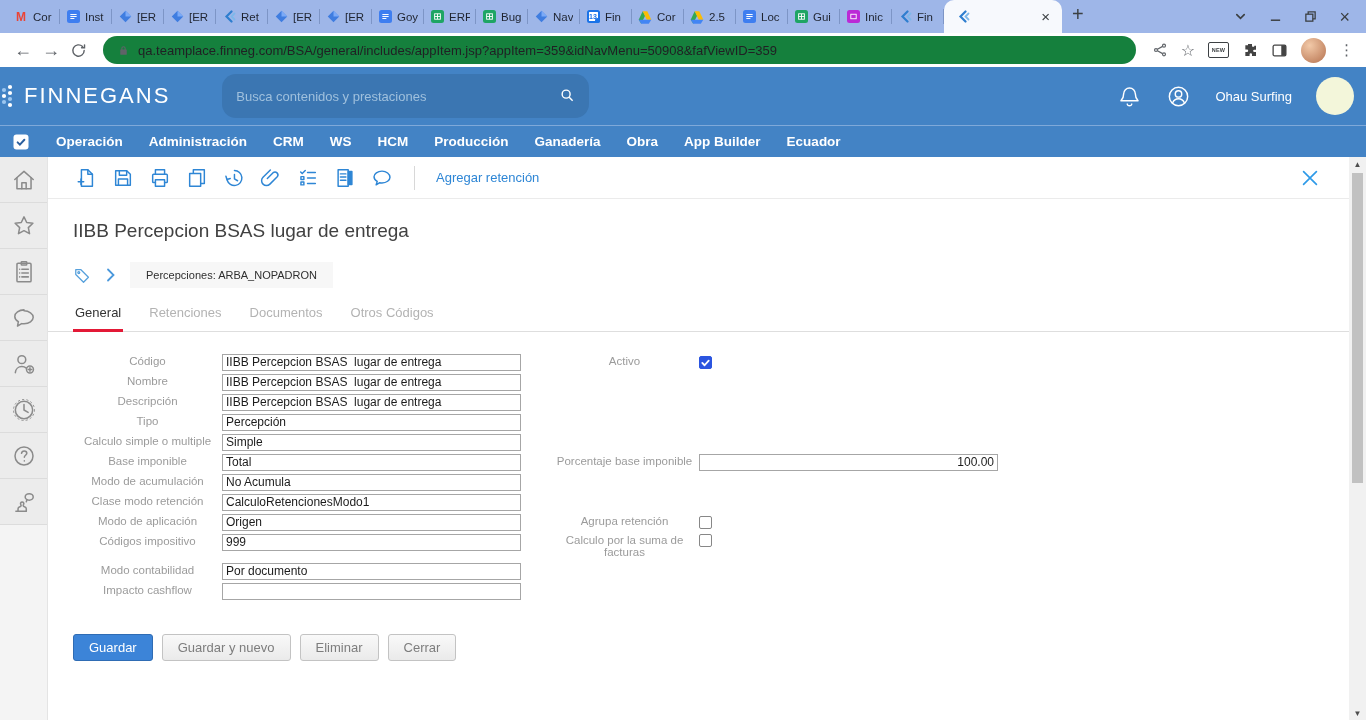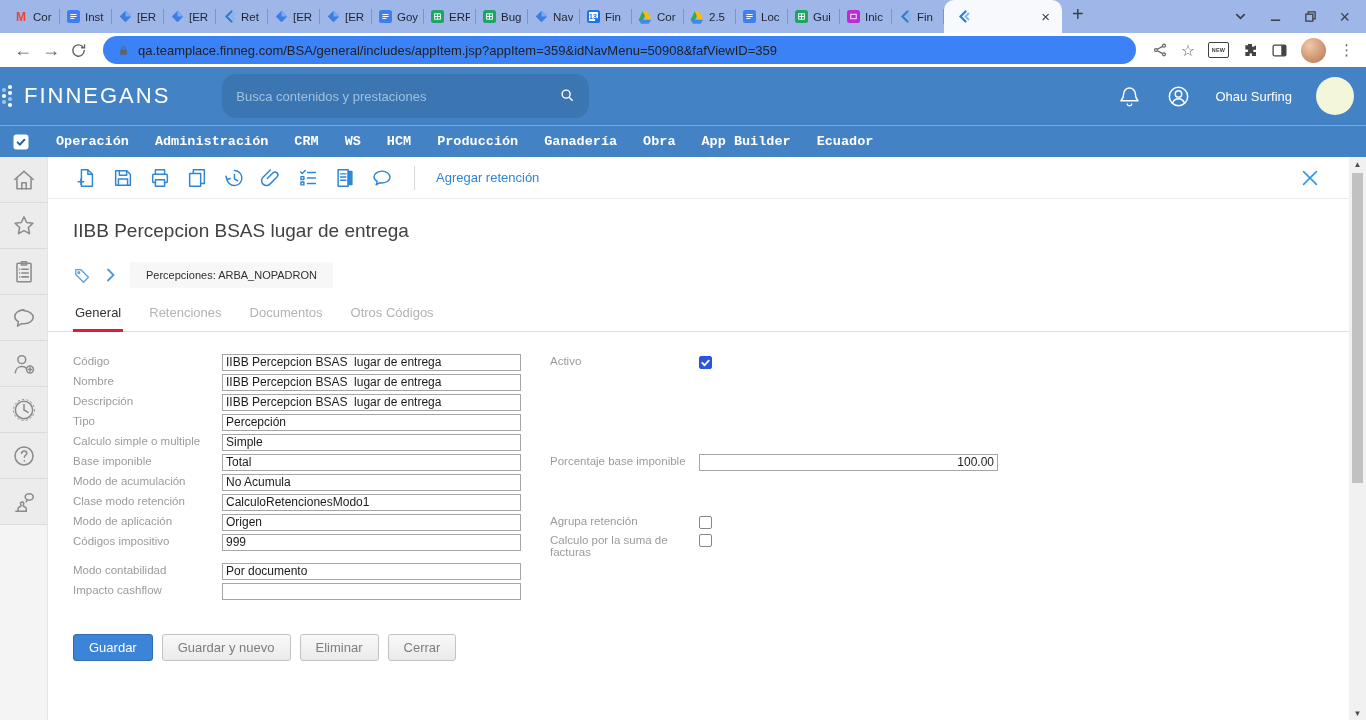--- a/index.html
+++ b/index.html
@@ -22,21 +22,21 @@
   .sq-docs { background:#3e7ef0; } .sq-sheets { background:#1ea564; } .sq-slides { background:#bb2ad6; }
   .sq-cal { background:#fff; border:2px solid #1a73e8; color:#1a73e8; font-size:7px; font-weight:bold; position:relative; }
   .sq-cal i { position:absolute; right:-2px; bottom:-2px; width:5px; height:5px; border-radius:50%; background:#1a73e8; }
   .newtab-btn { font-size:20px; color:#3c4043; margin:0 0 5px 10px; line-height:1; align-self:center; }
   .winctl { margin-left:auto; display:flex; align-items:center; gap:22px; padding-right:16px; align-self:center; }
   .winctl .icn { color:#3c4043; }
 
   
   .chromebar { height:34px; background:#fff; display:flex; align-items:center; gap:10px; padding:0 10px 0 14px; }
   .navglyph { font-size:18px; color:#5f6368; line-height:1; }
-  .omnibox { flex:1; height:28px; background:#3b82f6; border-radius:14px; display:flex; align-items:center; gap:8px;
+  .omnibox { flex:1; height:28px; background:#15803d; border-radius:14px; display:flex; align-items:center; gap:8px;
              padding:0 14px; margin:0 6px; }
   .url-text { font-size:13px; color:#202124; white-space:nowrap; overflow:hidden; }
   .chromebar-right { display:flex; align-items:center; gap:13px; padding-right:2px; }
   .star-glyph { font-size:16px; color:#5f6368; }
   .newbadge { width:21px; height:16px; border:1.6px solid #3c4043; border-radius:2px; font-size:5.5px; font-weight:bold;
               color:#3c4043; display:flex; align-items:center; justify-content:center; letter-spacing:.2px; }
   .avatar-chrome { width:25px; height:25px; border-radius:50%; background:radial-gradient(circle at 35% 30%, #f2c9a8, #b5714e); }
   .kebab { font-size:15px; color:#5f6368; }
 
   
@@ -48,21 +48,21 @@
   .searchpill input { flex:1; background:transparent; border:none; outline:none; color:#e8f1fa; font-size:13px;
                       font-family:inherit; }
   .searchpill input::placeholder { color:#9fc0dd; }
   .header-right { margin-left:auto; display:flex; align-items:center; gap:24px; padding-right:12px; }
   .username { color:#fff; font-size:13px; }
   .avatar-app { width:38px; height:38px; border-radius:50%; background:#f3f6da; }
 
   
   .navbar { height:32px; background:#4383c5; border-top:1px solid #7fa9d9; display:flex; align-items:center;
             gap:26px; padding-left:12px; }
-  .nav-item { color:#fff; font-size:13.5px; font-weight:bold; white-space:nowrap;font-family:Liberation Mono, monospace; }
+  .nav-item { color:#fff; font-size:13.5px; font-weight:bold; white-space:nowrap; }
 
   
   .mainrow { display:flex; height:563px; }
   .sidebar { width:48px; background:#f4f4f4; border-right:1px solid #e4e4e4; }
   .side-cell { height:46px; display:flex; align-items:center; justify-content:center; background:#ececec;
                border-bottom:1px solid #dcdcdc; }
   .content { flex:1; background:#fff; display:flex; flex-direction:column; min-width:0; }
 
   .toolbar { height:42px; display:flex; align-items:center; gap:15px; padding-left:27px; border-bottom:1px solid #ebebeb; }
   .tool-divider { width:1px; height:24px; background:#d8d8d8; margin:0 6px; }
@@ -75,21 +75,21 @@
 
   .ptabs { margin-top:15px; padding-left:25px; display:flex; gap:24px; border-bottom:1px solid #dedede; }
   .ptab { font-size:13px; padding:2px 2px 9px; color:#b3b3b3; }
   .ptab.active { color:#333; border-bottom:3px solid #e31936; margin-bottom:-1px; }
 
   .formwrap { margin:20px 0 0 25px; display:flex; }
   .fcol-left { width:448px; }
   .fcol-right { margin-left:29px; width:460px; }
   .frow { display:flex; align-items:center; height:20px; }
   .frow.gap { margin-top:9px; }
-  .flabel { width:149px; flex:0 0 149px; font-size:11.5px; color:#9b9b9b; line-height:11.5px; }
+  .flabel { width:149px; flex:0 0 149px; font-size:11.5px; color:#9b9b9b; line-height:11.5px;text-align:center; }
   .finput { width:299px; height:17px; border:1px solid #a6a6a6; font-size:12px; color:#1c1c1c; padding:0 3px;
             font-family:inherit; background:#fff; border-radius:0; outline:none; }
   .finput.num { text-align:right; }
   .cb { width:13px; height:13px; border:1px solid #878787; border-radius:2px; background:#fff;
         display:flex; align-items:center; justify-content:center; }
   .cb.checked { background:#2b55e0; border-color:#2b55e0; }
 
   .btnrow { margin:33px 0 0 25px; display:flex; gap:9px; }
   .btn { height:27px; padding:0 15px; border:1px solid #c3c3c3; border-radius:3px;
          background:linear-gradient(#f9f9f9,#eaeaea); color:#7d7d7d; font-size:13px; font-family:inherit; }

